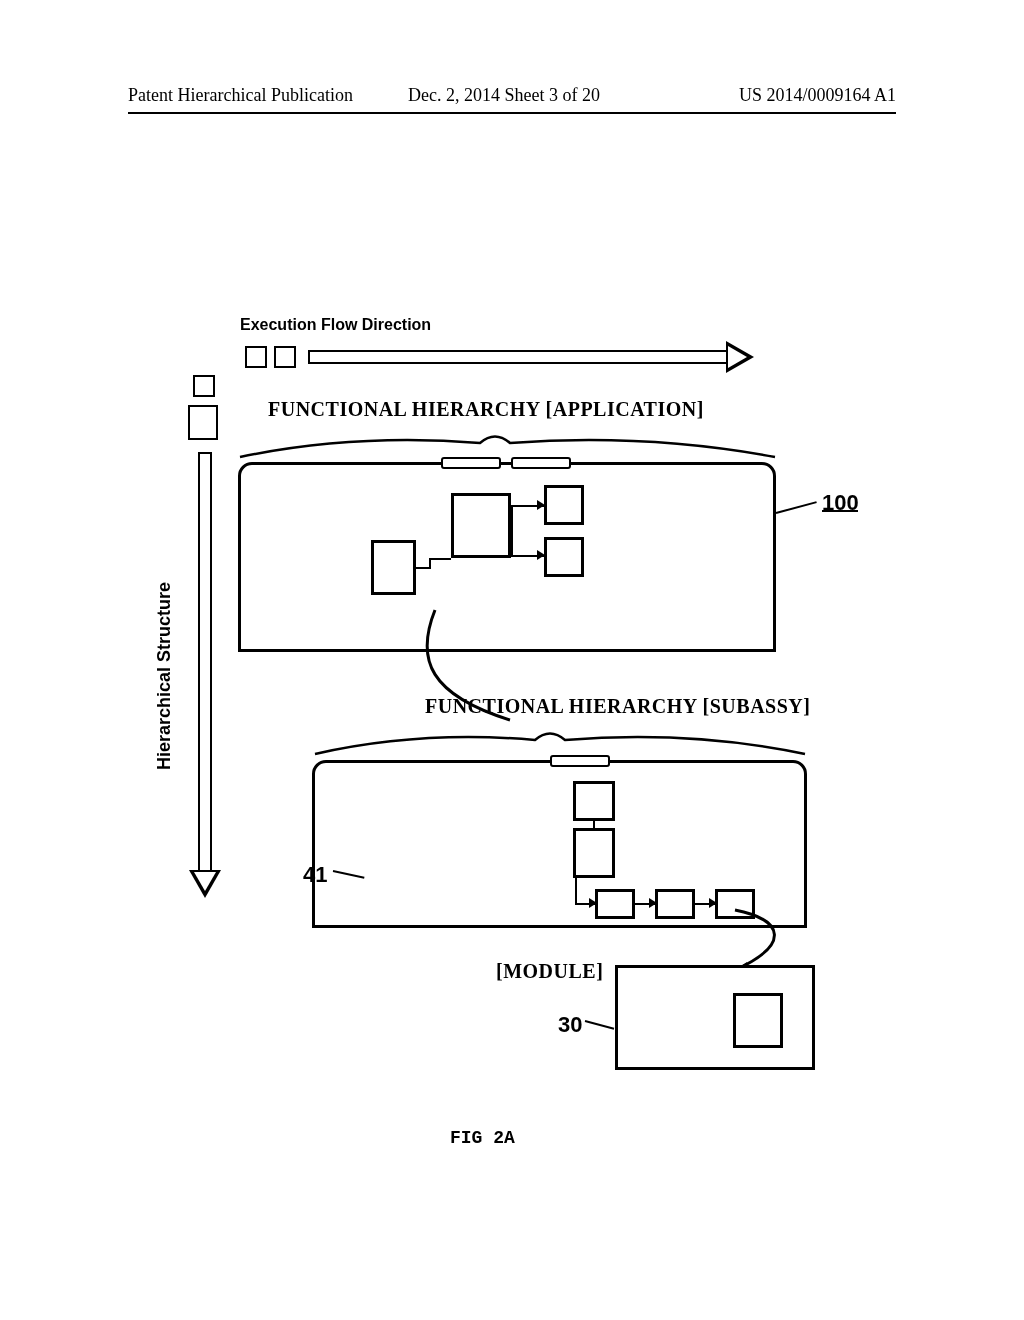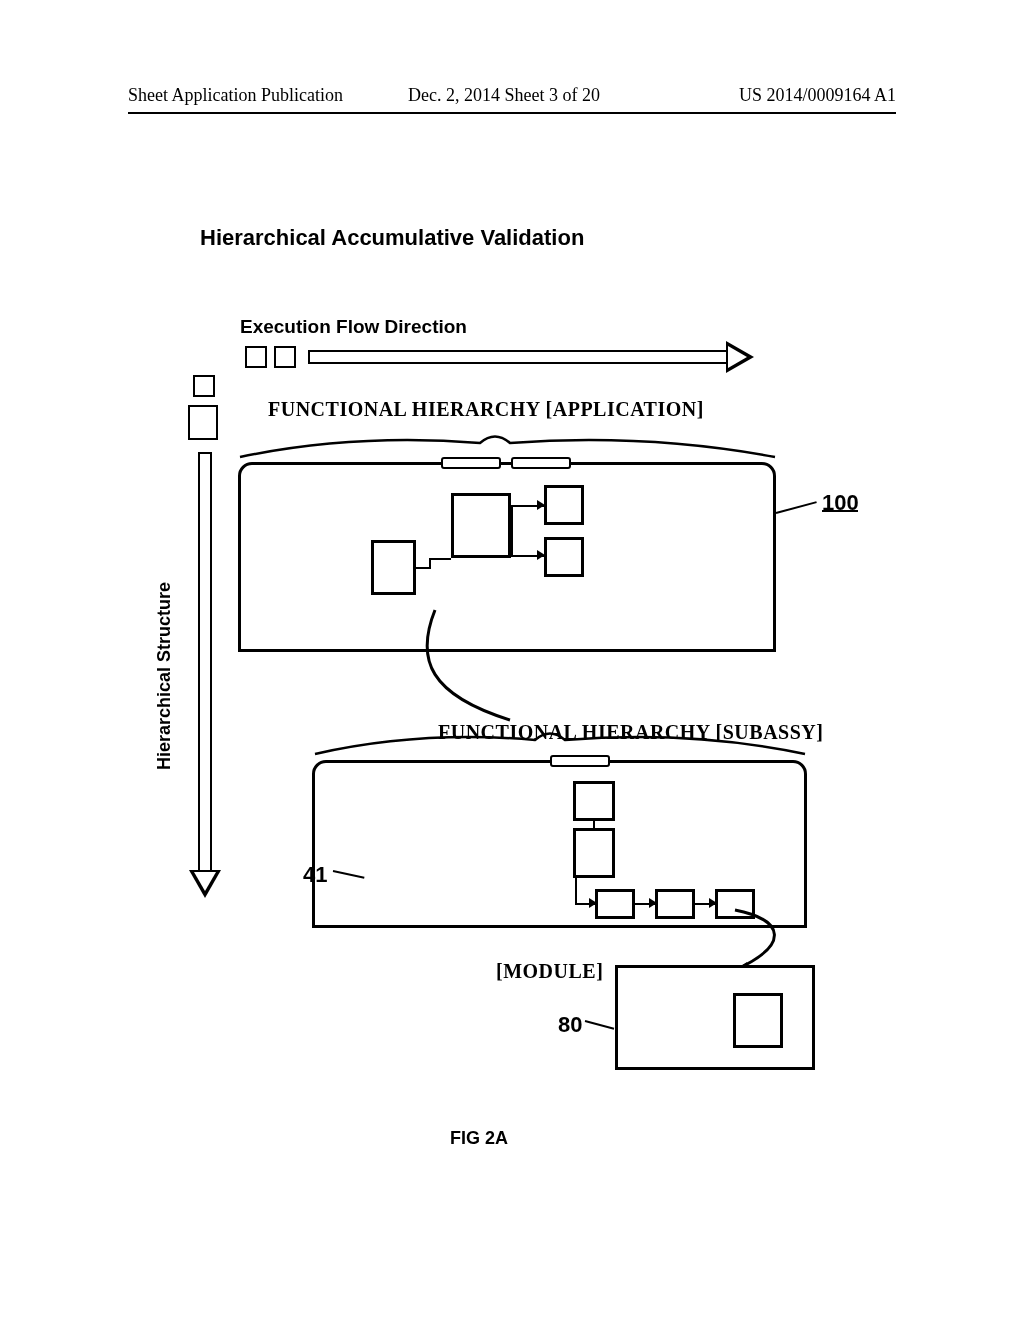--- a/index.html
+++ b/index.html
@@ -6,39 +6,39 @@
     html, body { width: 1024px; height: 1320px; background: #fff; font-family: "Times New Roman", serif; }
     .page { position: relative; width: 1024px; height: 1320px; }
     .header { position: absolute; top: 85px; left: 128px; right: 128px; font-size: 18px; }
     .header-left { position: absolute; left: 0; }
     .header-mid { position: absolute; left: 280px; }
     .header-right { position: absolute; right: 0; }
     .header-rule { position: absolute; top: 112px; left: 128px; right: 128px; border-top: 2px solid #000; }
     
     .title { position: absolute; top: 225px; left: 200px; font-family: Arial, sans-serif; font-weight: bold; font-size: 22px; }
     
-    .subtitle-exec { position: absolute; top: 316px; left: 240px; font-family: Arial, sans-serif; font-weight: bold; font-size: 19px; }
+    .subtitle-exec { position: absolute; top: 316px; left: 240px; font-family: Arial, sans-serif; font-weight: bold; font-size: 16px; }
     
     .small-sq { position: absolute; border: 2px solid #000; background: #fff; }
     
     .arrow-h { position: absolute; }
     .arrow-h .shaft { position: absolute; border: 2px solid #000; height: 14px; }
     .arrow-h .head { position: absolute; width: 0; height: 0; border-top: 16px solid transparent; border-bottom: 16px solid transparent; border-left: 28px solid #000; }
     .arrow-h .head-inner { position: absolute; width: 0; height: 0; border-top: 11px solid transparent; border-bottom: 11px solid transparent; border-left: 19px solid #fff; }
     
     .arrow-v { position: absolute; }
     .arrow-v .shaft { position: absolute; border: 2px solid #000; width: 14px; }
     .arrow-v .head { position: absolute; width: 0; height: 0; border-left: 16px solid transparent; border-right: 16px solid transparent; border-top: 28px solid #000; }
     .arrow-v .head-inner { position: absolute; width: 0; height: 0; border-left: 11px solid transparent; border-right: 11px solid transparent; border-top: 19px solid #fff; }
     
     .vlabel { position: absolute; font-family: Arial, sans-serif; font-weight: bold; font-size: 18px; transform: rotate(-90deg); transform-origin: left top; }
     
     .layer-label { position: absolute; font-family: Liberation Serif, serif; font-weight: bold; font-size: 20px; letter-spacing: 0.5px; text-align: right; }
     
-    .fig-caption { position: absolute; font-family: Liberation Sans, sans-serif; font-weight: bold; font-size: 18px; }
+    .fig-caption { position: absolute; font-family: Liberation Mono, monospace; font-weight: bold; font-size: 18px; }
     
     .refnum { position: absolute; font-family: Arial, sans-serif; font-weight: bold; font-size: 22px; }
     
     .big-box { position: absolute; border: 3px solid #000; background: #fff; border-top-left-radius: 14px; border-top-right-radius: 14px; }
     
     .tab { position: absolute; border: 2px solid #000; background: #fff; border-radius: 3px; }
     
     .inner-box { position: absolute; border: 3px solid #000; background: #fff; }
     
     .conn { position: absolute; background: #000; }
@@ -48,27 +48,26 @@
     .curved-conn { position: absolute; }
     
     .leader { position: absolute; border-top: 2px solid #000; }
   </style>
 </head>
 <body>
 
 <div class="page">
 
   <div class="header">
-    <span class="header-left">Sheet Application Publication</span>
+    <span class="header-left">Patent Hierarchical Publication</span>
     <span class="header-mid">Dec. 2, 2014  Sheet 3 of 20</span>
     <span class="header-right">US 2014/0009164 A1</span>
   </div>
   <div class="header-rule"></div>
 
-  <div class="title">Hierarchical Accumulative  Validation</div>
 
   <div class="subtitle-exec">Execution Flow Direction</div>
 
   <div class="small-sq" style="left:245px; top:346px; width:22px; height:22px;"></div>
   <div class="small-sq" style="left:274px; top:346px; width:22px; height:22px;"></div>
   <div class="arrow-h" style="left:308px; top:343px; width:455px; height:32px;">
     <div class="shaft" style="left:0; top:7px; width:420px;"></div>
     <div class="head" style="left:418px; top:-2px;"></div>
     <div class="head-inner" style="left:420px; top:3px;"></div>
   </div>
@@ -109,21 +108,21 @@
   </div>
 
   <div class="leader" style="left:776px; top:512px; width:42px; transform: rotate(-15deg); transform-origin: left;"></div>
   <div class="refnum" style="left:822px; top:490px;">100</div>
   <div style="position:absolute; left:822px; top:510px; width:36px; border-top:2px solid #000;"></div>
 
   <svg class="curved-conn" style="left:380px; top:600px; width:200px; height:140px;">
     <path d="M 55 10 C 35 60 50 95 130 120" stroke="#000" stroke-width="3" fill="none"></path>
   </svg>
 
-  <div class="layer-label" style="left:438px; top:695px;margin-top:26px;">FUNCTIONAL HIERARCHY [SUBASSY]</div>
+  <div class="layer-label" style="left:425px; top:695px;">FUNCTIONAL HIERARCHY [SUBASSY]</div>
 
   <svg class="curly" style="left:310px; top:722px; width:500px; height:40px;">
     <path d="M 5 32 Q 110 8 225 18 Q 240 5 255 18 Q 380 8 495 32" stroke="#000" stroke-width="2.5" fill="none"></path>
   </svg>
 
   <div class="big-box" style="left:312px; top:760px; width:495px; height:168px;">
     <div class="tab" style="left:235px; top:-8px; width:60px; height:12px;"></div>
 
     <div class="inner-box" style="left:258px; top:18px; width:42px; height:40px;"></div>
     <div class="inner-box" style="left:258px; top:65px; width:42px; height:50px;"></div>
@@ -149,16 +148,16 @@
     <polygon points="40,70 52,62 50,76" fill="#000"></polygon>
   </svg>
 
   <div class="layer-label" style="left:496px; top:960px;">[MODULE]</div>
 
   <div class="big-box" style="left:615px; top:965px; width:200px; height:105px; border-top-left-radius:0; border-top-right-radius:0;">
     <div class="inner-box" style="left:115px; top:25px; width:50px; height:55px;"></div>
   </div>
 
   <div class="leader" style="left:585px; top:1020px; width:30px; transform: rotate(15deg); transform-origin: left;"></div>
-  <div class="refnum" style="left:558px; top:1012px;">80</div>
+  <div class="refnum" style="left:558px; top:1012px;">30</div>
 
   <div class="fig-caption" style="left:450px; top:1128px;">FIG 2A</div>
 </div>
 
 </body></html>

